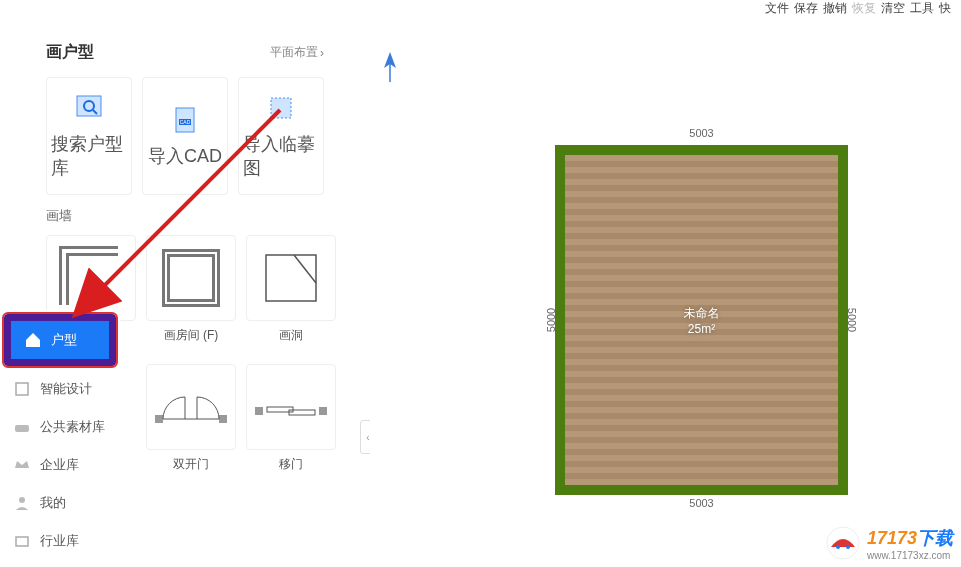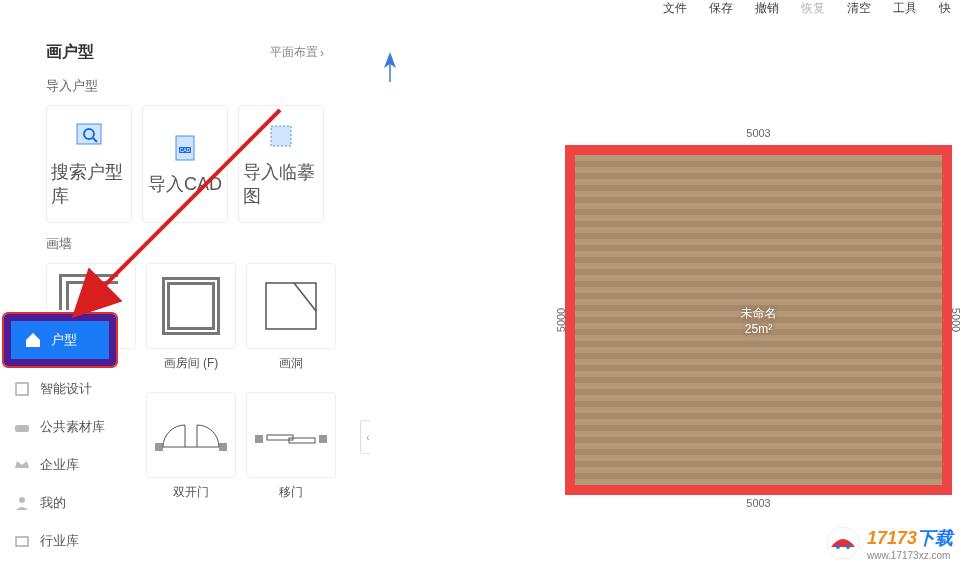--- a/index.html
+++ b/index.html
@@ -1,17 +1,17 @@
 <!DOCTYPE html>
 <html><head>
 <meta charset="utf-8">
 <style>
 *{margin:0;padding:0;box-sizing:border-box;font-family:"Microsoft YaHei",sans-serif}
 body{width:961px;height:567px;background:#fff;overflow:hidden;position:relative}
-.topbar{position:absolute;top:0;left:0;right:0;height:30px;display:flex;justify-content:flex-end;padding-right:10px;gap:22px;align-items:flex-start;color:#444;font-size:12px}
+.topbar{position:absolute;top:0;left:0;right:0;height:30px;display:flex;justify-content:flex-end;padding-right:10px;gap:5px;align-items:flex-start;color:#444;font-size:12px}
 .topbar span{cursor:pointer}
 .tb-disabled{color:#bbb}
 .leftnav{position:absolute;left:0;top:310px;width:120px;background:#fff}
 .leftnav-item{display:flex;align-items:center;gap:8px;padding:9px 12px;font-size:13px;color:#555;cursor:pointer}
 .leftnav-item.active{background:#1a7af8;color:#fff;border-radius:4px;margin:4px;border:7px solid #4c1d95;outline:2px solid #d33}
 .nav-icon{width:20px;height:20px;display:flex;align-items:center;justify-content:center;color:#999}
 .leftnav-item.active .nav-icon{color:#fff}
 .panel{position:absolute;left:30px;top:30px;width:310px;background:#fff;padding:12px 16px}
 .panel-header{display:flex;justify-content:space-between;align-items:center;margin-bottom:14px}
 .panel-title{font-size:16px;font-weight:700;color:#333}
@@ -20,21 +20,21 @@
 .card-row{display:flex;gap:10px;margin-bottom:12px}
 .card{flex:1;border:1px solid #eee;border-radius:4px;display:flex;flex-direction:column;align-items:center;justify-content:center;padding:14px 4px;cursor:pointer;background:#fff}
 .card-icon{width:32px;height:32px;margin-bottom:8px;display:flex;align-items:center;justify-content:center}
 .card-label{font-size:18px;color:#555}
 .wall-row{display:flex;gap:10px;margin-bottom:10px}
 .wall-card{flex:1;display:flex;flex-direction:column;align-items:center;cursor:pointer}
 .wall-vis{width:90px;height:86px;border:1px solid #eee;border-radius:4px;display:flex;align-items:center;justify-content:center;background:#fff}
 .wall-label{font-size:12px;color:#555;margin-top:6px}
 .canvas{position:absolute;left:370px;top:30px;right:0;bottom:0;background:#fff}
 .compass{position:absolute;left:10px;top:20px;color:#3a7ad8}
-.room{position:absolute;left:195px;top:115px;width:387px;height:350px;border:10px solid #ef4444}
+.room{position:absolute;left:185px;top:115px;width:293px;height:350px;border:10px solid #4d7c0f}
 .floor{width:100%;height:100%;background:repeating-linear-gradient(0deg,#b59878,#b59878 6px,#a88a6a 6px,#a88a6a 12px)}
 .dim-top{position:absolute;top:-28px;left:50%;transform:translateX(-50%);font-size:11px;color:#666}
 .dim-bot{position:absolute;bottom:-24px;left:50%;transform:translateX(-50%);font-size:11px;color:#666}
 .dim-left{position:absolute;left:-26px;top:50%;transform:translateY(-50%) rotate(-90deg);font-size:11px;color:#666}
 .dim-right{position:absolute;right:-26px;top:50%;transform:translateY(-50%) rotate(90deg);font-size:11px;color:#666}
 .room-label{position:absolute;left:50%;top:50%;transform:translate(-50%,-50%);text-align:center;color:#fff;font-size:12px;text-shadow:0 0 4px rgba(0,0,0,.4)}
 .arrow{position:absolute;left:70px;top:100px;pointer-events:none;z-index:5}
 .collapse{position:absolute;left:360px;top:420px;width:16px;height:34px;border:1px solid #ddd;background:#fff;display:flex;align-items:center;justify-content:center;font-size:10px;color:#999;cursor:pointer;border-radius:3px}
 .watermark{position:absolute;right:8px;bottom:6px;display:flex;align-items:flex-end;gap:6px}
 .wm-text{display:flex;flex-direction:column;font-size:11px}
@@ -57,21 +57,20 @@
 
 <div class="panel">
   <div class="panel-header">
     <div class="panel-title">画户型</div>
     <div class="panel-mode">
       <span>平面布置</span>
       <span>›</span>
     </div>
   </div>
 
-  <div class="section-label">导入户型</div>
   <div class="card-row">
     <div class="card">
       <div class="card-icon">
         <svg width="30" height="30" viewBox="0 0 30 30">
             <rect x="3" y="3" width="24" height="20" fill="#cfe4ff" stroke="#4a8ff0"></rect>
             <circle cx="15" cy="13" r="5" fill="none" stroke="#1a6ae0" stroke-width="2"></circle>
             <line x1="19" y1="17" x2="23" y2="21" stroke="#1a6ae0" stroke-width="2"></line>
           </svg>
       </div>
       <div class="card-label">搜索户型库</div>

